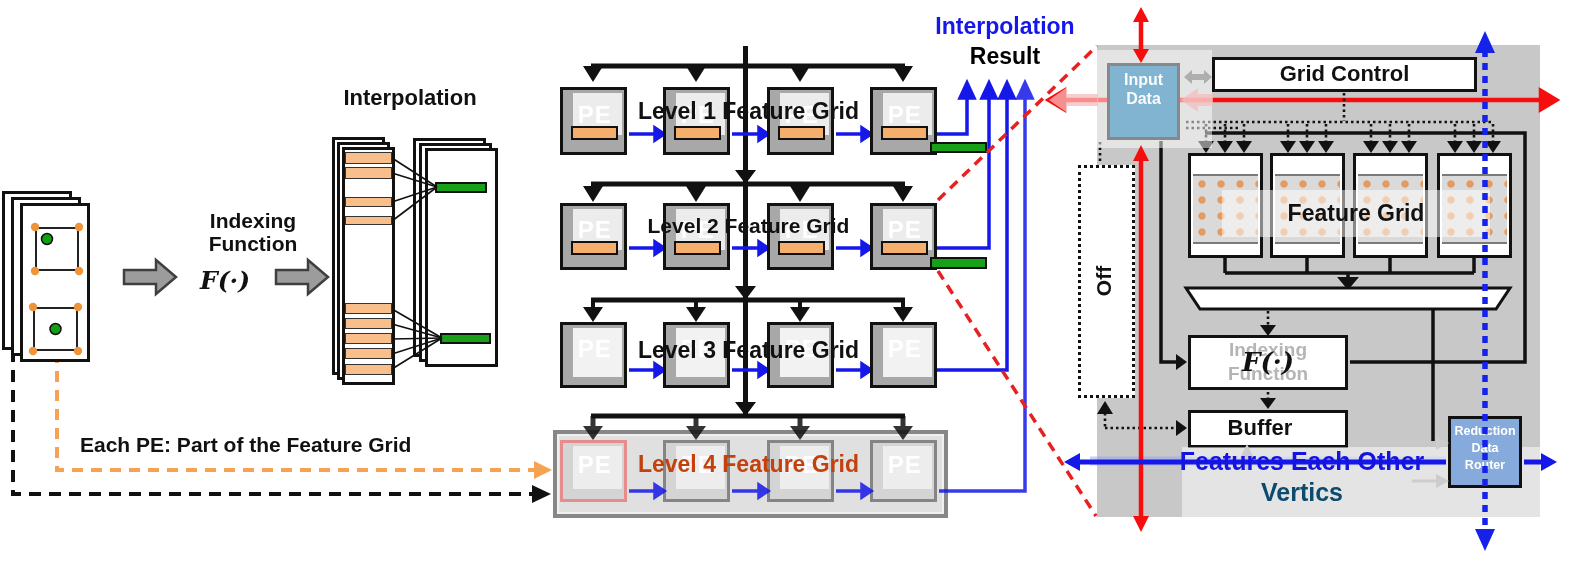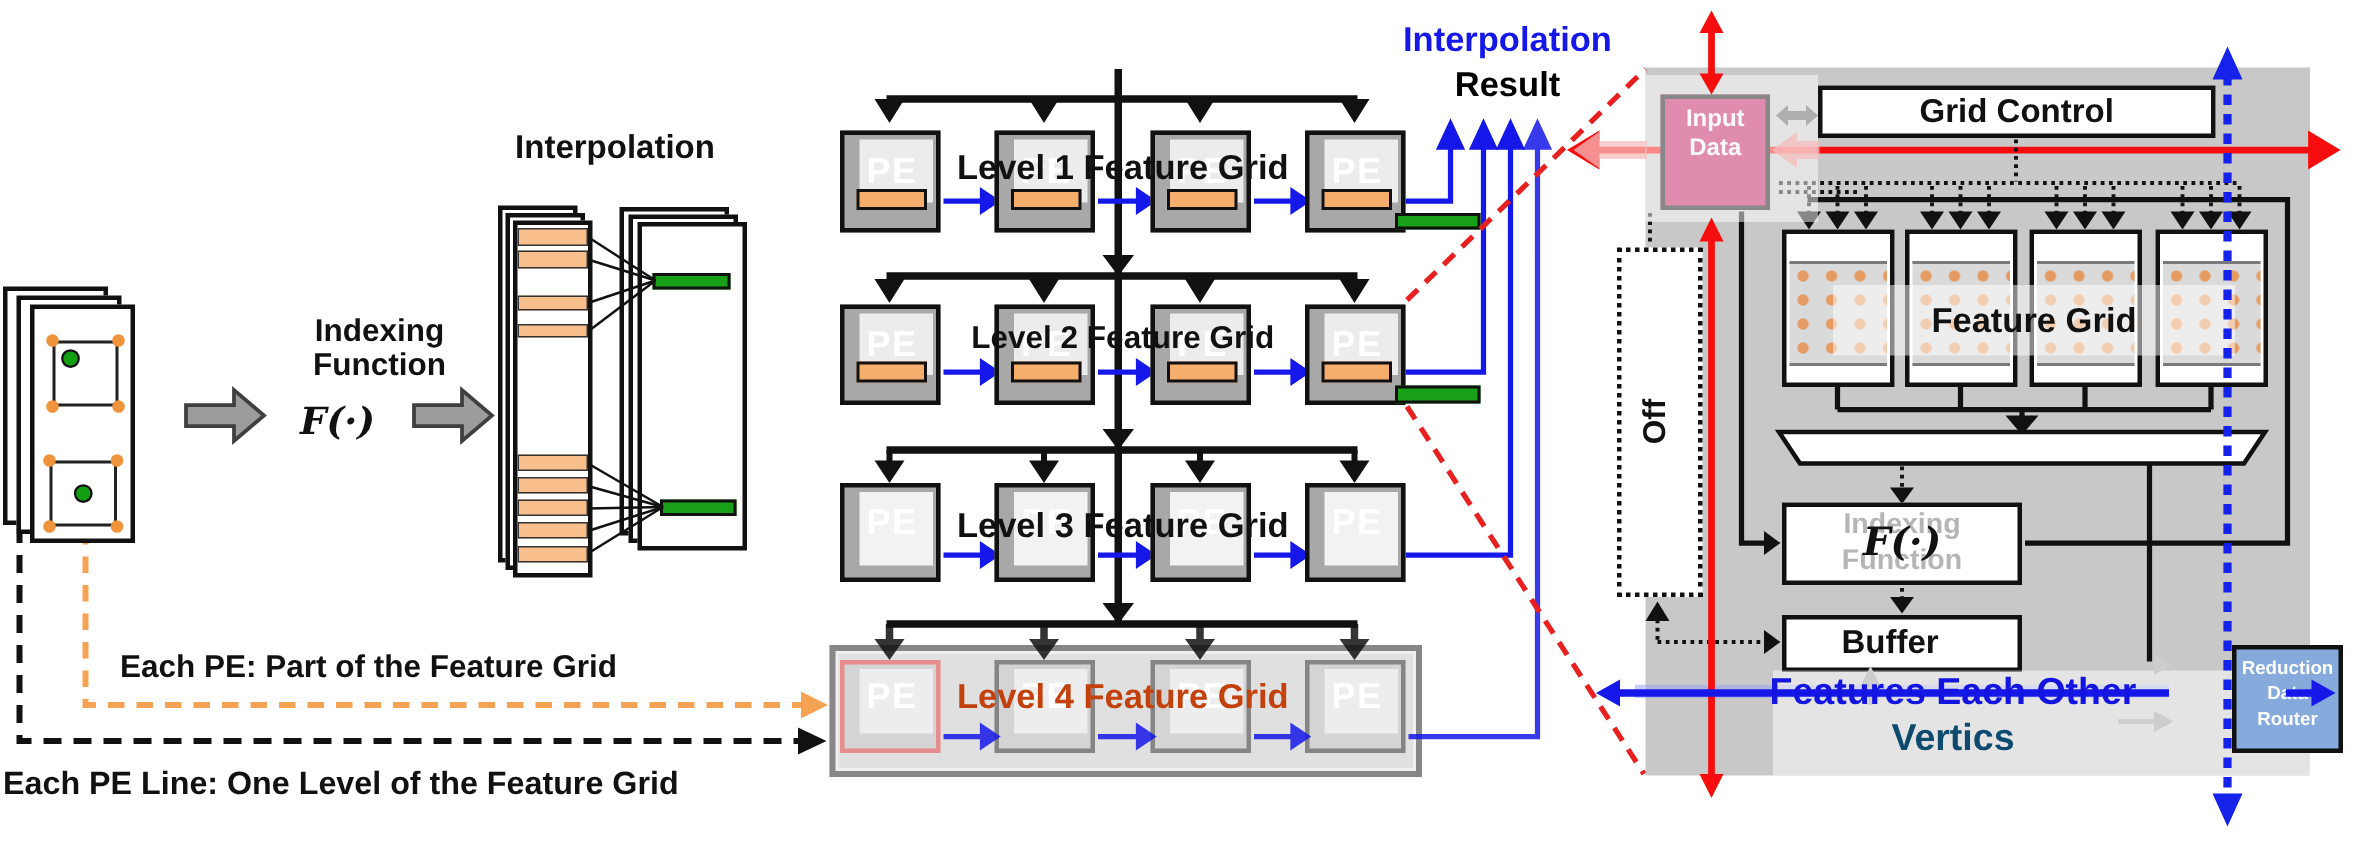--- a/index.html
+++ b/index.html
@@ -27,21 +27,21 @@
   .pe-bar{position:absolute;left:8px;width:47px;top:58%;height:14px;background:#F6AE6D;border:2px solid #111;box-sizing:border-box;}
   
   #panel{left:1097px;top:45px;width:443px;height:472px;background:#C8C8C8;z-index:0;}
   .wbox{position:absolute;background:#fff;border:3px solid #111;box-sizing:border-box;z-index:2;}
   .bank{position:absolute;top:153px;width:75px;height:105px;background:#fff;border:3px solid #111;box-sizing:border-box;z-index:2;}
   .bank-mem{position:absolute;left:2px;right:2px;top:18px;height:66px;background:#DADADA;
             border-top:2px solid #7a7a7a;border-bottom:2px solid #7a7a7a;
             background-image:radial-gradient(circle at 9px 8px,#E49A60 3.2px,rgba(0,0,0,0) 4.2px);
             background-size:19px 16px;}
   .band{position:absolute;background:rgba(255,255,255,0.5);z-index:3;}
-  #router{left:1448px;top:430px;width:74px;height:72px;background:#85AADB;border:3px solid #111;z-index:4;margin-left:40px;}
+  #router{left:1448px;top:416px;width:74px;height:72px;background:#85AADB;border:3px solid #111;z-index:4;}
   .router-line{color:#fff;font-weight:bold;font-size:12.5px;line-height:17px;text-align:center;}
   #offbox{left:1078px;top:165px;width:57px;height:233px;background:#fff;border:3px dotted #111;z-index:2;}
   #lvl4box{left:553px;top:430px;width:395px;height:88px;background:#CFCFCF;border:4px solid #878787;
            box-shadow:inset 0 0 0 2px #E8E8E8;z-index:0;}
   .ghost{color:#B5B5B5;}
   .serifitalic{font-family:"DejaVu Serif","Liberation Serif",serif;font-style:italic;font-weight:600;}
 </style>
 </head>
 <body>
 
@@ -286,21 +286,21 @@
   <div class="pe pe4" style="left:767px;top:440px;height:62px">
       <div class="pe-in"></div>
       <span class="pe-lbl">PE</span>
     </div>
   <div class="pe pe4" style="left:870px;top:440px;height:62px">
       <div class="pe-in"></div>
       <span class="pe-lbl">PE</span>
     </div>
 
   <div class="wbox" style="left:1212px;top:57px;width:265px;height:35px"></div>
-  <div class="wbox" style="left:1107px;top:63px;width:73px;height:77px;background:#be185d">
+  <div class="wbox" style="left:1107px;top:63px;width:73px;height:77px;background:#0369a1">
     <div style="position:absolute;left:0;right:0;top:4px;color:#fff;font-weight:bold;font-size:16px;line-height:19px;text-align:center;opacity:.95">Input Data</div>
   </div>
   <div class="bank" style="left:1188px">
       <div class="bank-mem"></div>
     </div>
   <div class="bank" style="left:1270px">
       <div class="bank-mem"></div>
     </div>
   <div class="bank" style="left:1353px">
       <div class="bank-mem"></div>
@@ -424,21 +424,20 @@
 
   <div class="txt" style="left:560px;top:99px;width:377px;font-size:23px">Level 1 Feature Grid</div>
   <div class="txt" style="left:560px;top:215px;width:377px;font-size:21px">Level 2 Feature Grid</div>
   <div class="txt" style="left:560px;top:338px;width:377px;font-size:23px">Level 3 Feature Grid</div>
   <div class="txt" style="left:560px;top:452px;width:377px;font-size:23px;color:#c2410c">Level 4 Feature Grid</div>
 
   <div class="txt" style="left:920px;top:14px;width:170px;font-size:23px;color:#1518E8">Interpolation</div>
   <div class="txt" style="left:920px;top:44px;width:170px;font-size:23px;color:#000000">Result</div>
 
   <div class="txt lft" style="left:80px;top:434px;width:420px;font-size:21px">Each PE: Part of the Feature Grid</div>
-  <div class="txt lft" style="left:2px;top:511px;width:520px;font-size:21.5px">Each PE Line: One Level of the Feature Grid</div>
 
   <div class="txt" style="left:1212px;top:62px;width:265px;font-size:22px">Grid Control</div>
   <div class="txt" style="left:1222px;top:201px;width:268px;font-size:23px">Feature Grid</div>
   <div class="txt" style="left:1046px;top:268px;width:120px;height:26px;font-size:21px;transform:rotate(-90deg)">Off</div>
   <div class="txt ghost" style="left:1218px;top:338px;width:100px;font-size:19px;line-height:24px">Indexing Function</div>
   <div class="txt serifitalic" style="left:1188px;top:348px;width:160px;font-size:26px">F(·)</div>
   <div class="txt" style="left:1188px;top:416px;width:144px;font-size:22px">Buffer</div>
   <div class="txt" style="left:1152px;top:448px;width:300px;font-size:25px;color:#1414E0">Features Each Other</div>
   <div class="txt" style="left:1152px;top:479px;width:300px;font-size:25px;color:#0c4a6e">Vertics</div>
 </div>

